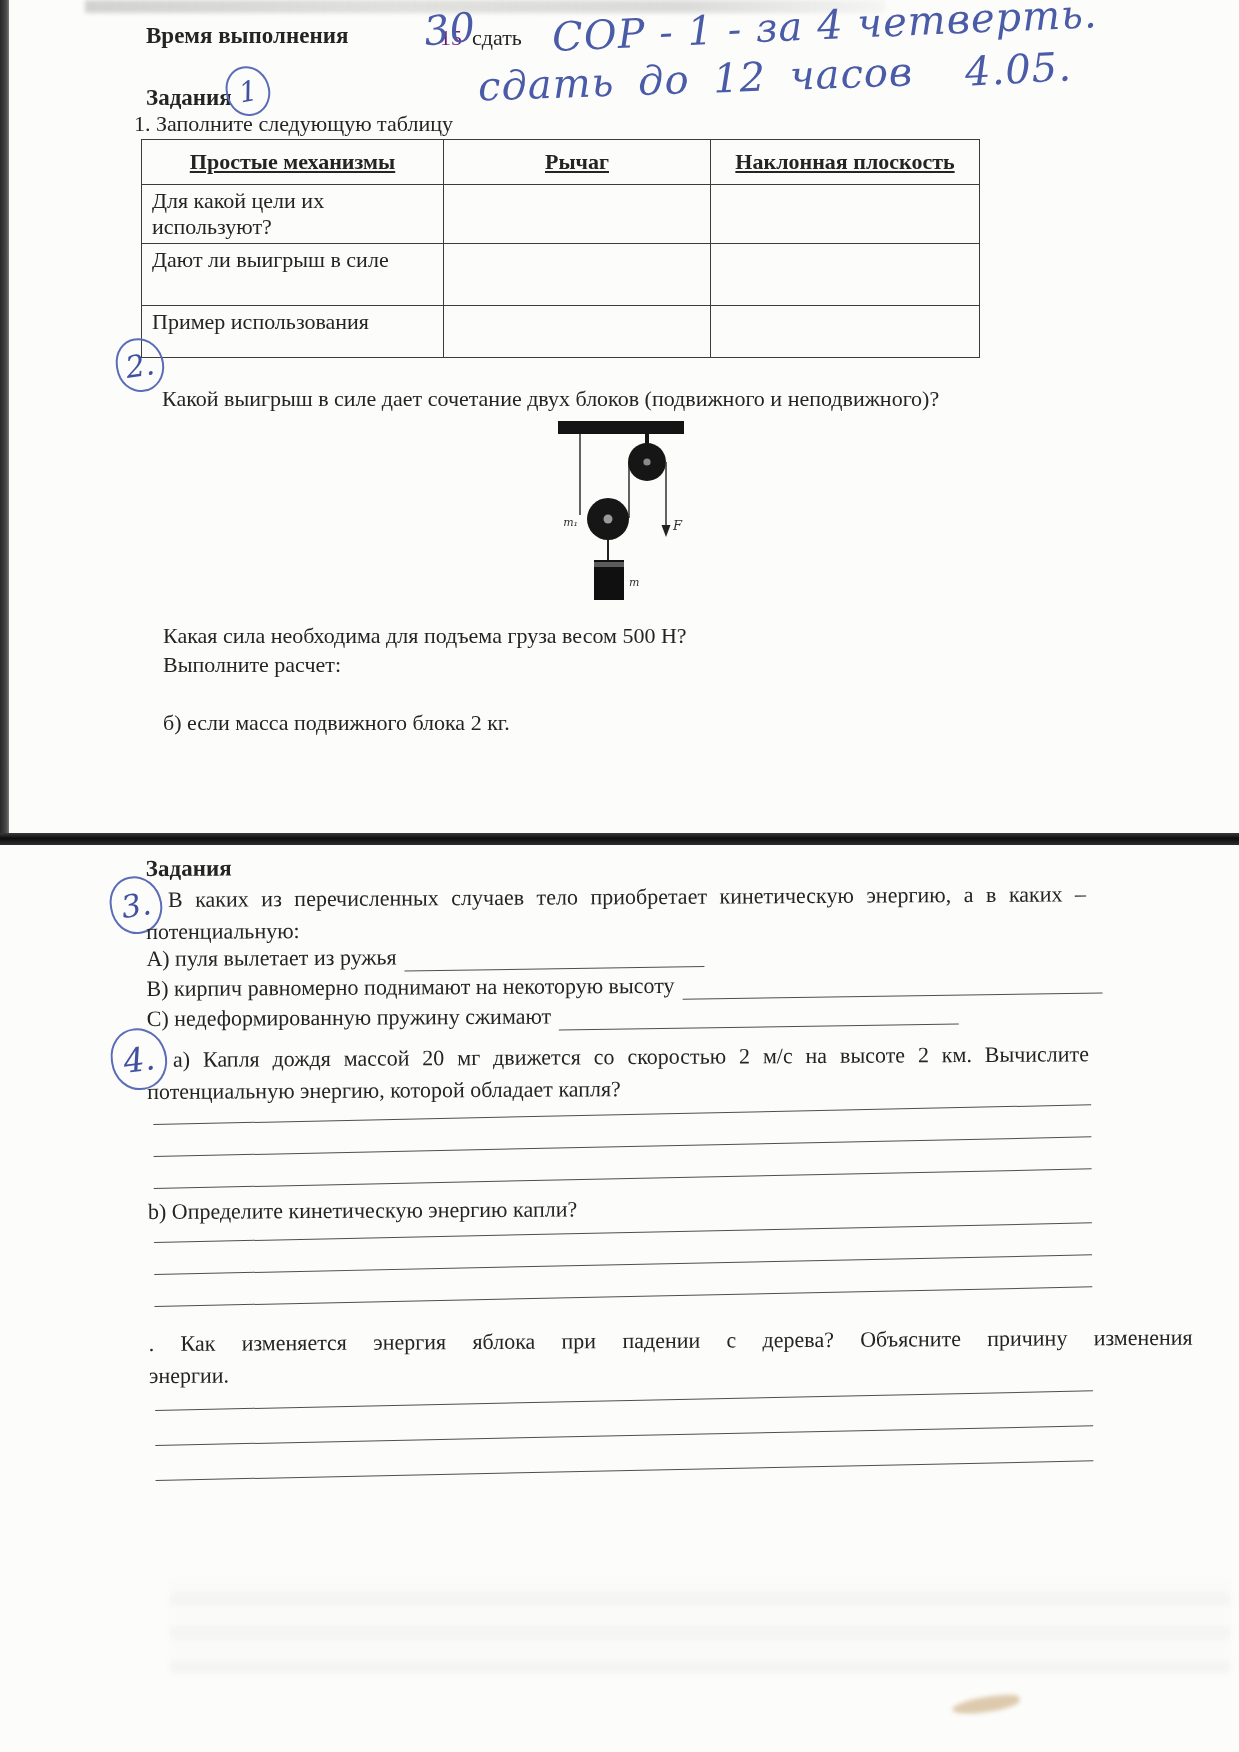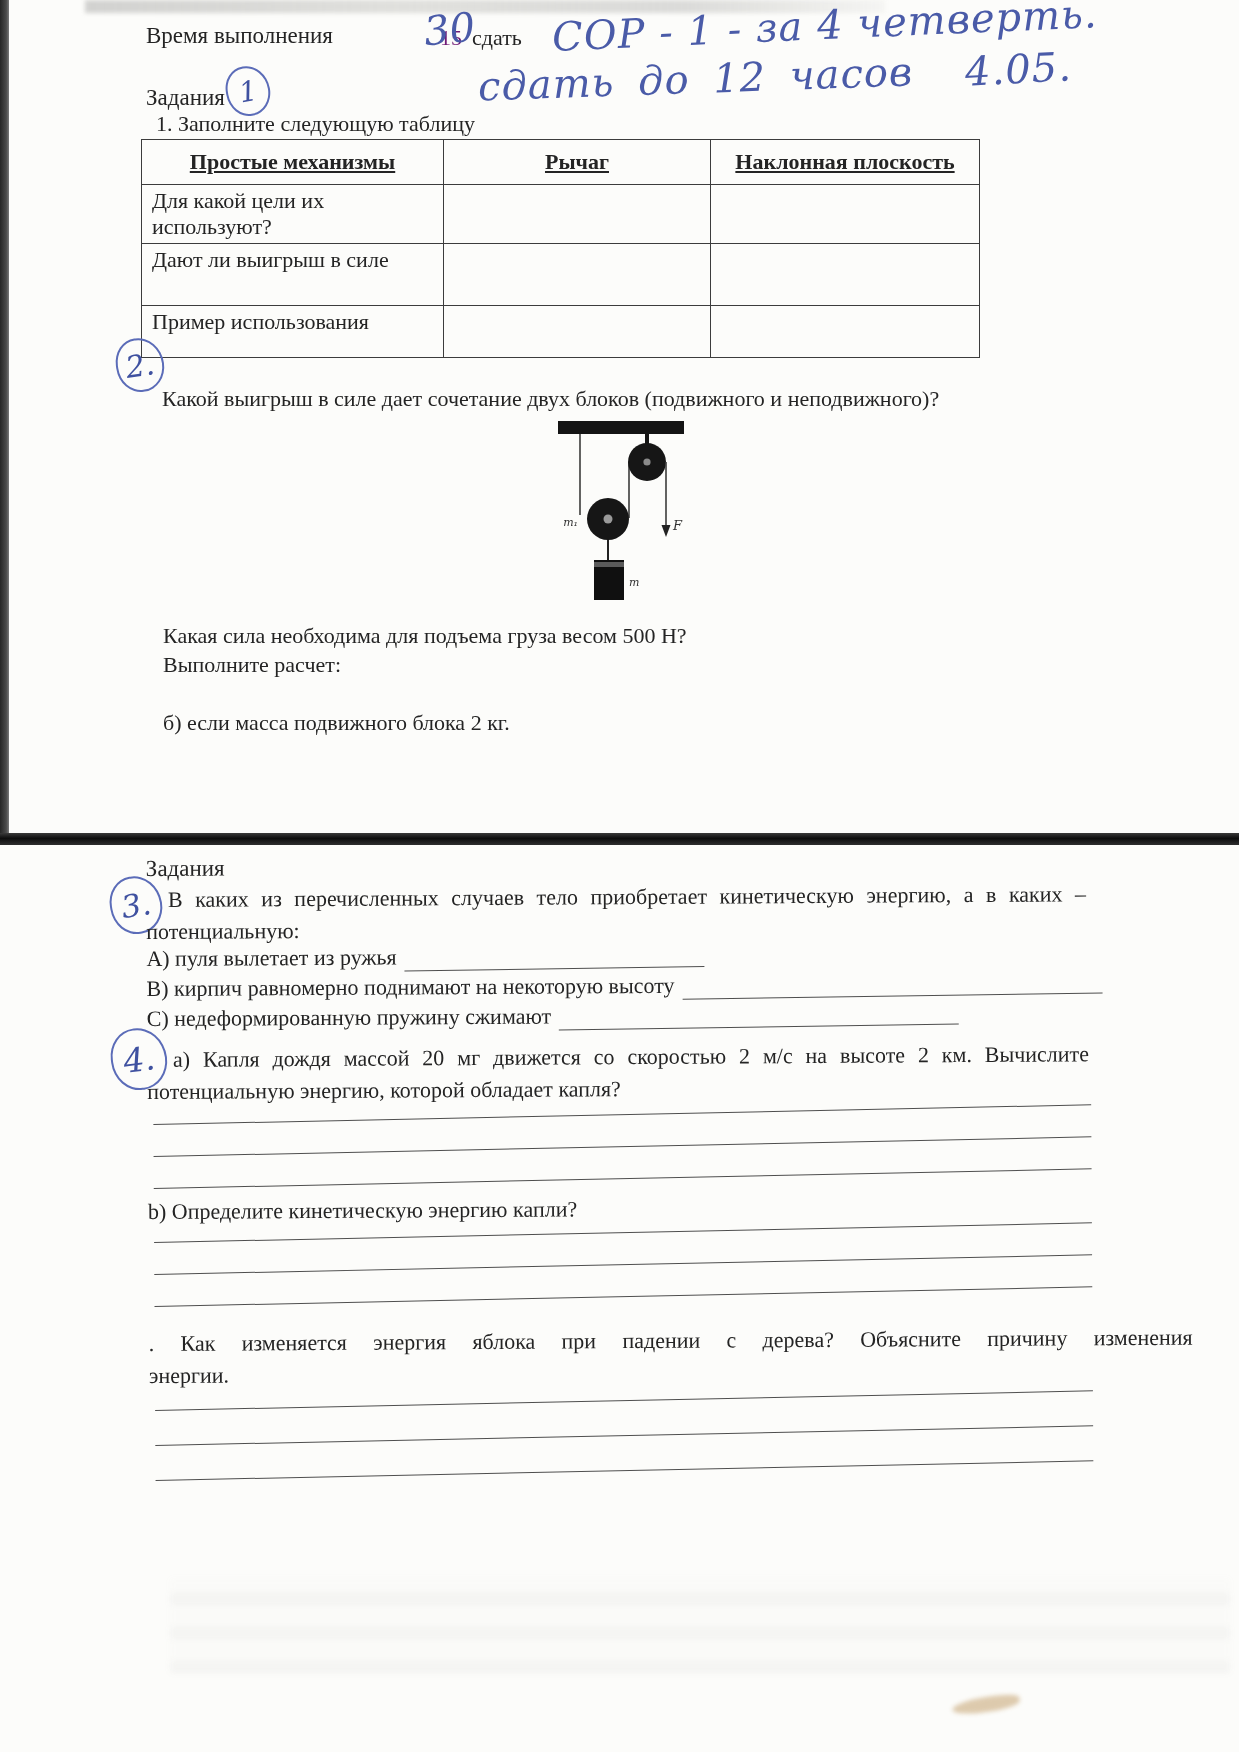--- a/index.html
+++ b/index.html
@@ -33,21 +33,21 @@
     filter:blur(3px);
     opacity:.55;
   }
   .smudge{
     left:952px;top:1697px;width:68px;height:15px;
     background:#b98f52;opacity:.45;border-radius:60% 40% 50% 50%;
     filter:blur(2px);transform:rotate(-8deg);
   }
   
   .t{font-size:22px;line-height:1.25;}
-  .bold{font-weight:normal;}
+  .bold{font-weight:bold;}
   .justify-line{text-align:justify;text-align-last:justify;white-space:normal;}
   
   .hw{
     font-family:"DejaVu Serif", serif;
     font-style:italic;
     color:#4a5ba8;
   }
   .hw-big{font-size:40px;letter-spacing:1px;}
   .circle-num{
     display:flex;align-items:center;justify-content:center;
@@ -103,21 +103,21 @@
   <span class="abs hw" style="left:424px;top:6px;font-size:40px;transform:rotate(-6deg);">30</span>
   <span class="abs t" style="left:472px;top:24px;">сдать</span>
 
   <div class="abs hw hw-big" style="left:552px;top:2px;transform:rotate(-2.5deg);white-space:nowrap;">СОР - 1 - за 4 четверть.</div>
   <div class="abs hw hw-big" style="left:478px;top:56px;transform:rotate(-2deg);white-space:nowrap;word-spacing:10px;">сдать до 12 часов</div>
   <div class="abs hw hw-big" style="left:965px;top:46px;transform:rotate(-3deg);">4.05.</div>
 
   <div class="abs t bold" style="left:146px;top:84px;font-size:23px;">Задания</div>
   <div class="abs circle-num" style="left:226px;top:66px;width:40px;height:46px;font-size:28px;transform:rotate(-10deg);">1</div>
 
-  <div class="abs t" style="left:156px;top:110px;text-align:center;">1. Заполните следующую таблицу</div>
+  <div class="abs t" style="left:134px;top:110px;text-align:center;">1. Заполните следующую таблицу</div>
 
   <table class="form abs" style="left:141px;top:139px;width:838px;">
     <colgroup>
         <col style="width:302px;">
         <col style="width:267px;">
         <col style="width:269px;">
       </colgroup>
     <tbody>
         <tr style="height:45px;">
       <th>Простые механизмы</th>

